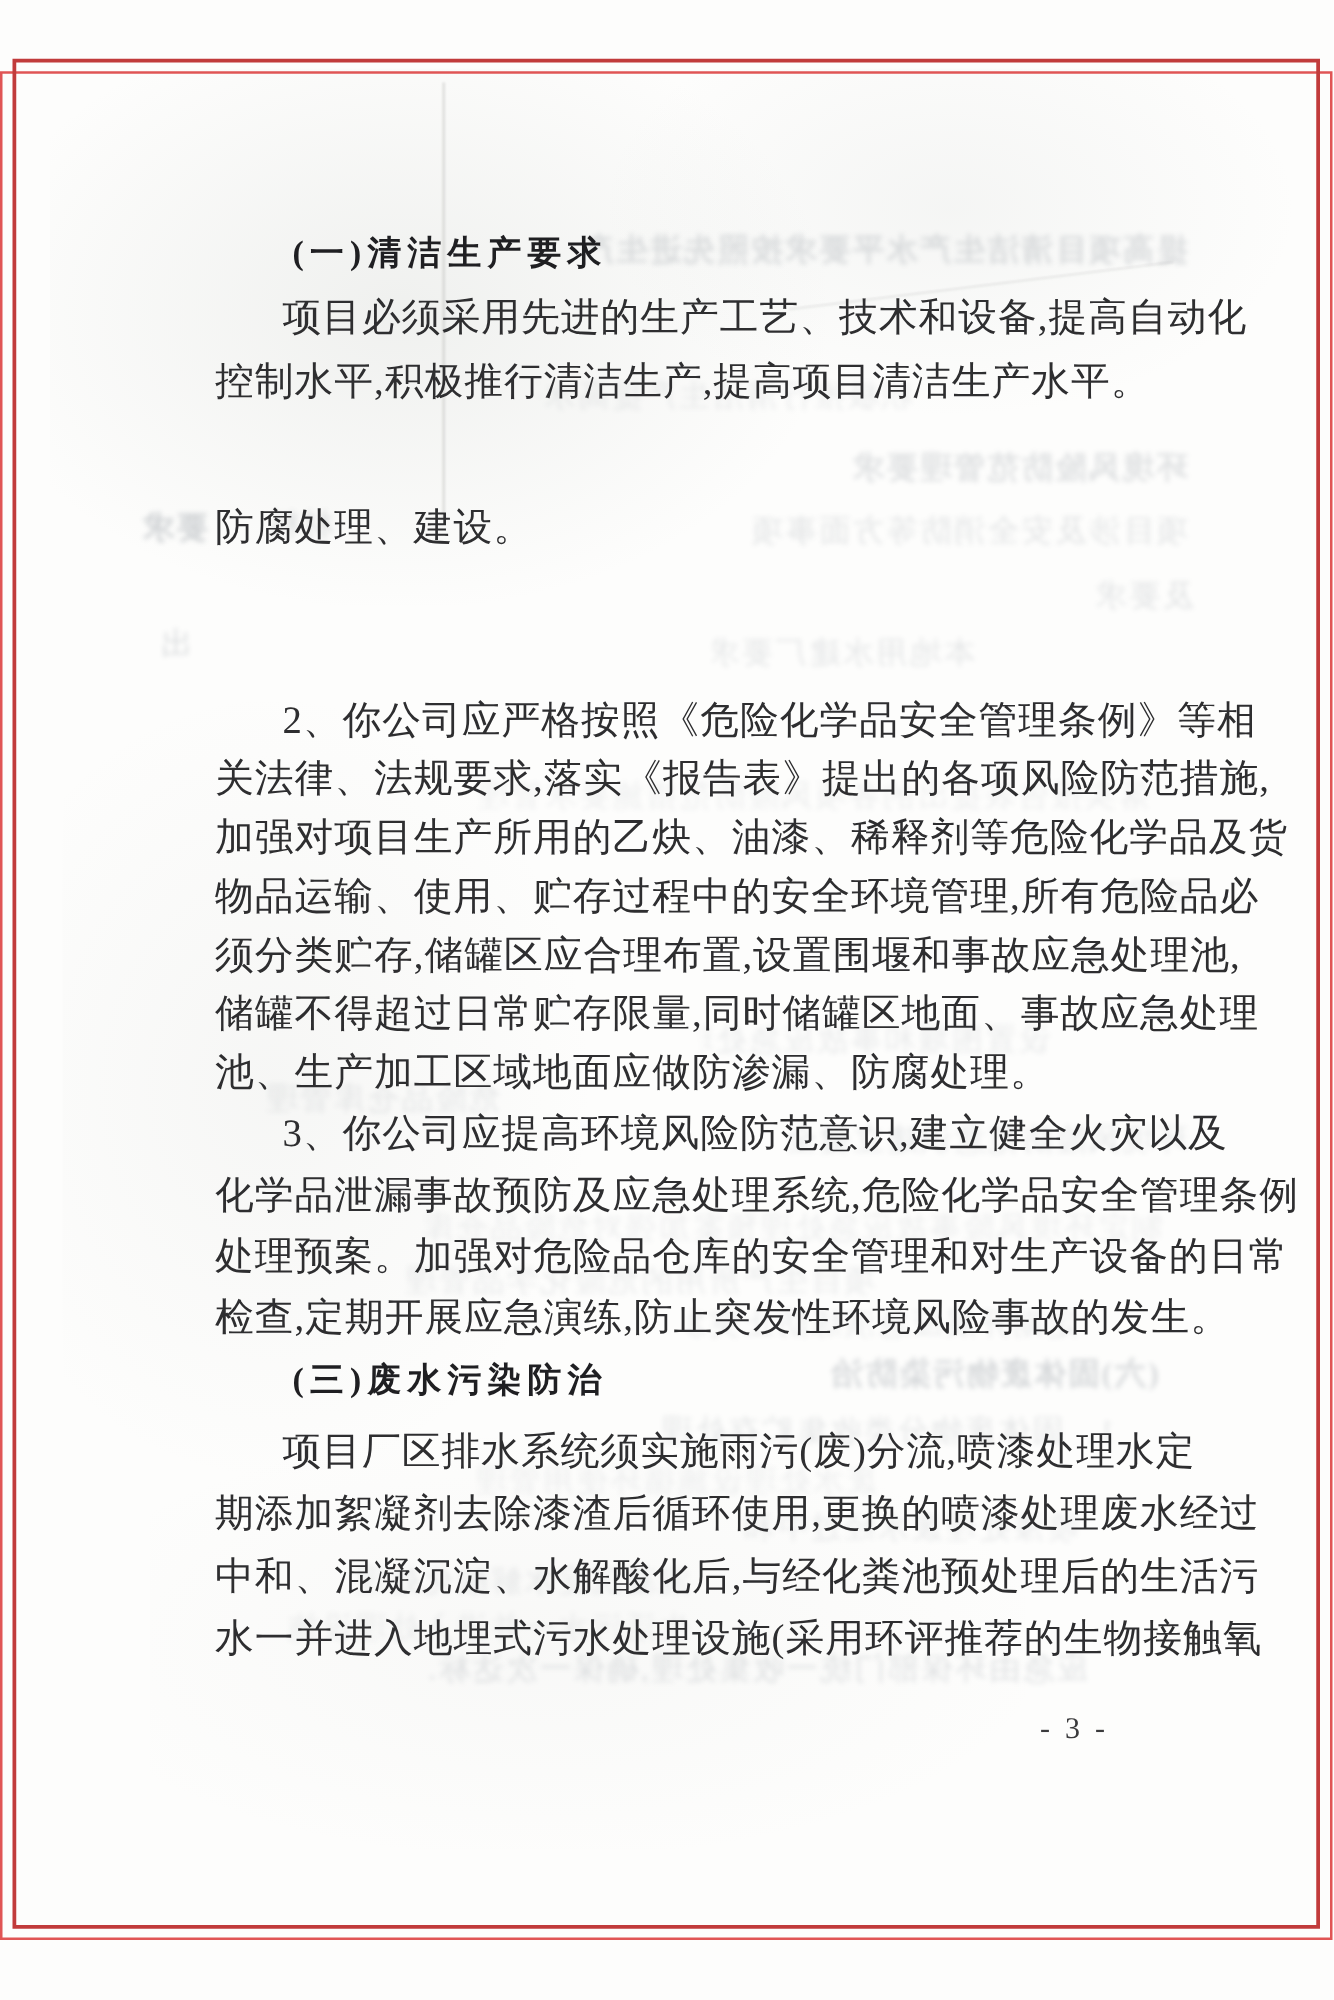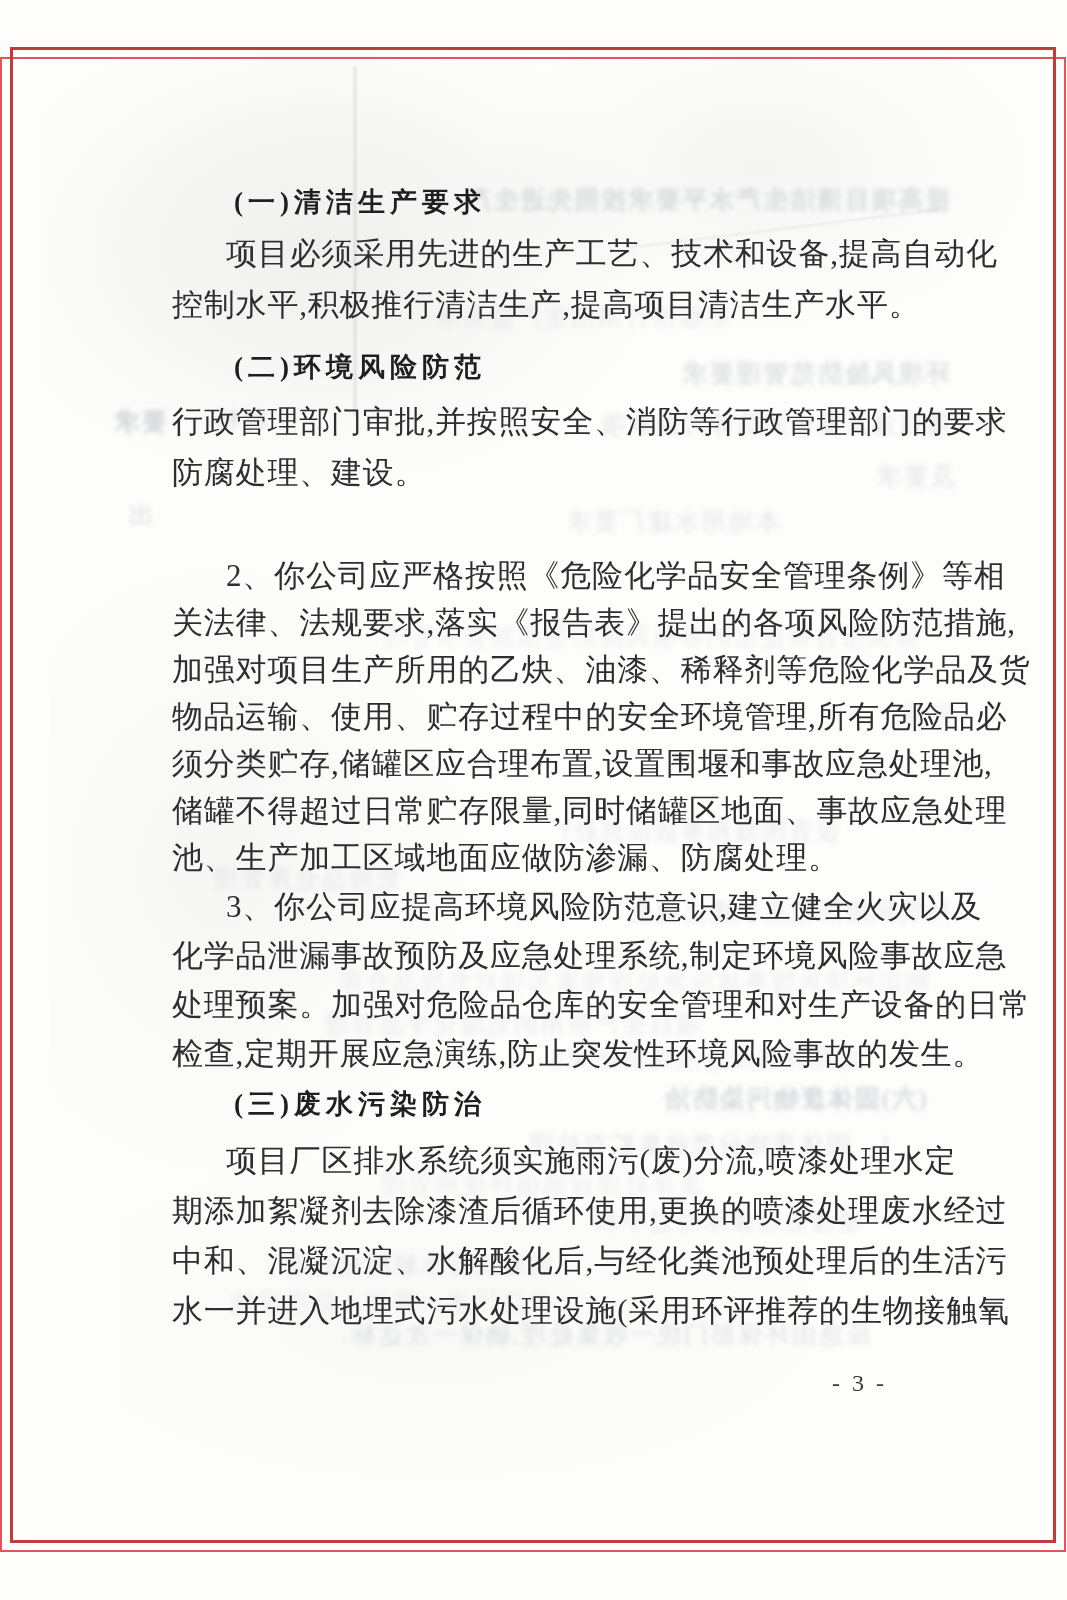--- a/index.html
+++ b/index.html
@@ -84,37 +84,35 @@
     <div class="ghost" style="top: 1285px; left: 150px; width: 402px; opacity: 0.1;">生活污水一并进入处理设施</div>
     <div class="ghost" style="top: 1318px; left: 230px; width: 640px; opacity: 0.2;">应急由环保部门统一收集处理,确保一次达标.</div>
   </div>
 
 <div class="doc">
     <div class="heading" style="top: 184px;">(一)清洁生产要求</div>
     <div class="para" style="top: 228px; line-height: 51px;">
       <div class="line indent">项目必须采用先进的生产工艺、技术和设备,提高自动化</div>
       <div class="line">控制水平,积极推行清洁生产,提高项目清洁生产水平。</div>
     </div>
-    <div class="heading" style="top: 349px;">(二)环境风险防范</div>
     <div class="para" style="top: 396px; line-height: 51px;">
-      <div class="line">行政管理部门审批,并按照安全、消防等行政管理部门的要求</div>
       <div class="line">防腐处理、建设。</div>
     </div>
     <div class="para" style="top: 552px; line-height: 47px;">
       <div class="line indent">2、你公司应严格按照《危险化学品安全管理条例》等相</div>
       <div class="line">关法律、法规要求,落实《报告表》提出的各项风险防范措施,</div>
       <div class="line">加强对项目生产所用的乙炔、油漆、稀释剂等危险化学品及货</div>
       <div class="line">物品运输、使用、贮存过程中的安全环境管理,所有危险品必</div>
       <div class="line">须分类贮存,储罐区应合理布置,设置围堰和事故应急处理池,</div>
       <div class="line">储罐不得超过日常贮存限量,同时储罐区地面、事故应急处理</div>
       <div class="line">池、生产加工区域地面应做防渗漏、防腐处理。</div>
     </div>
     <div class="para" style="top: 882px; line-height: 49px;">
       <div class="line indent">3、你公司应提高环境风险防范意识,建立健全火灾以及</div>
-      <div class="line">化学品泄漏事故预防及应急处理系统,制定环境风险事故应急</div>
+      <div class="line">化学品泄漏事故预防及应急处理系统,危险化学品安全管理条例</div>
       <div class="line">处理预案。加强对危险品仓库的安全管理和对生产设备的日常</div>
       <div class="line">检查,定期开展应急演练,防止突发性环境风险事故的发生。</div>
     </div>
     <div class="heading" style="top: 1086px;">(三)废水污染防治</div>
     <div class="para" style="top: 1136px; line-height: 50px;">
       <div class="line indent">项目厂区排水系统须实施雨污(废)分流,喷漆处理水定</div>
       <div class="line">期添加絮凝剂去除漆渣后循环使用,更换的喷漆处理废水经过</div>
       <div class="line">中和、混凝沉淀、水解酸化后,与经化粪池预处理后的生活污</div>
       <div class="line">水一并进入地埋式污水处理设施(采用环评推荐的生物接触氧</div>
     </div>

